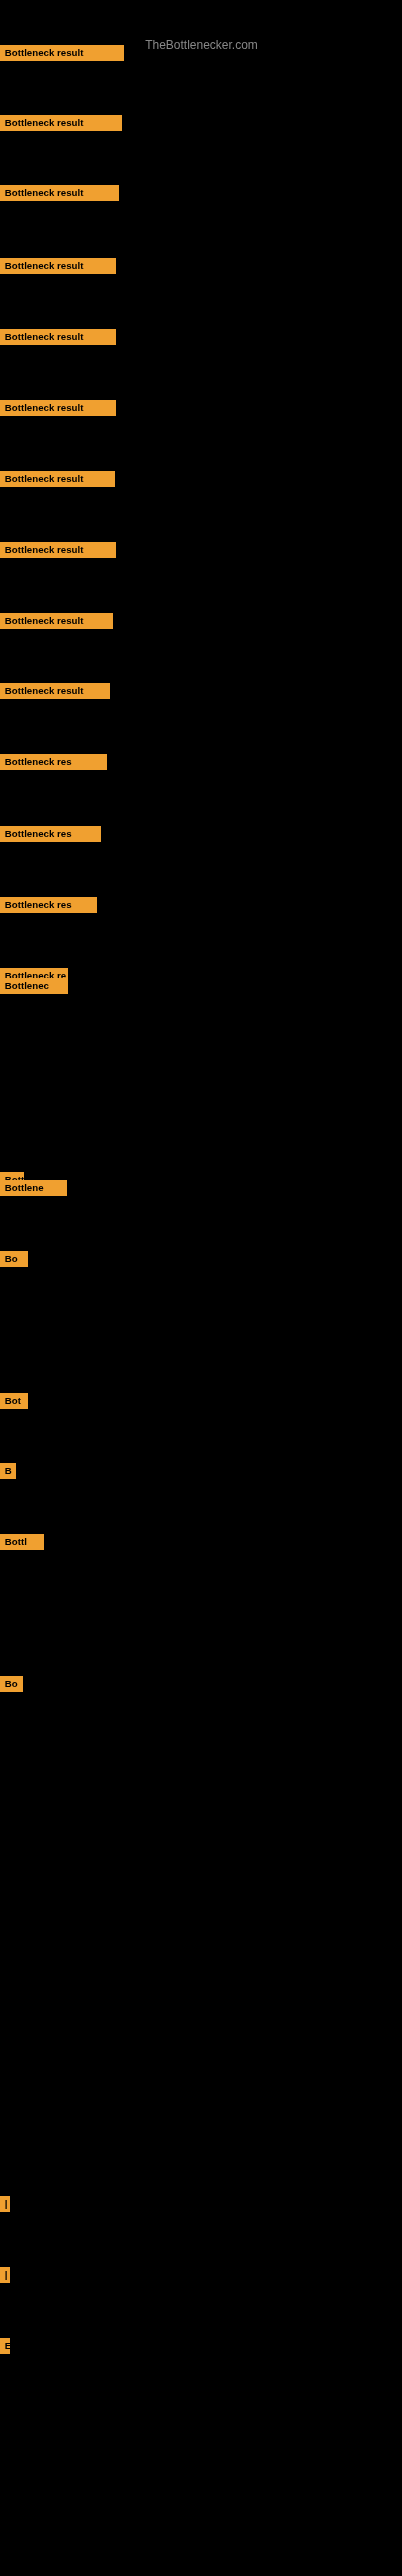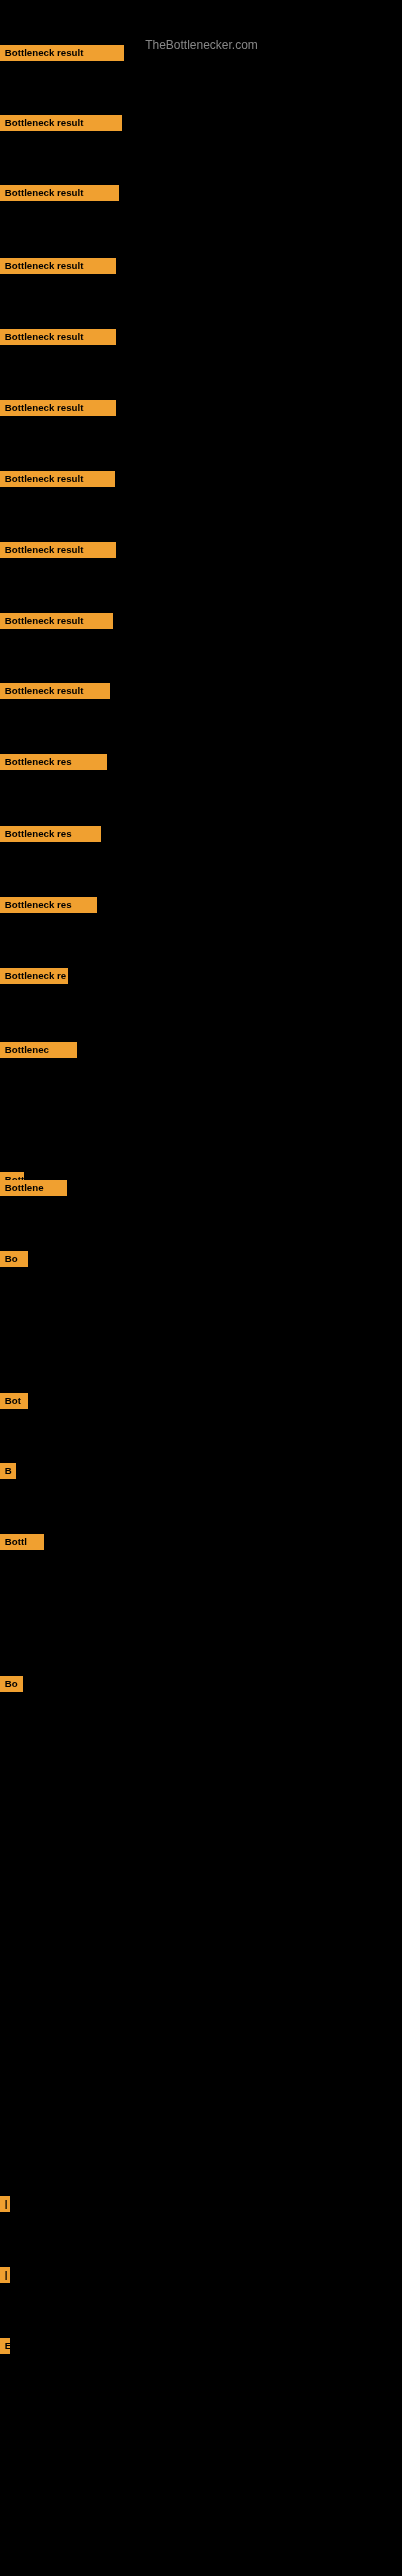--- a/index.html
+++ b/index.html
@@ -49,21 +49,21 @@
     <div class="bottleneck-badge" style="top: 329px; max-width: 116px; width: 116px;">Bottleneck result</div>
     <div class="bottleneck-badge" style="top: 400px; max-width: 116px; width: 116px;">Bottleneck result</div>
     <div class="bottleneck-badge" style="top: 471px; max-width: 115px; width: 115px;">Bottleneck result</div>
     <div class="bottleneck-badge" style="top: 542px; max-width: 116px; width: 116px;">Bottleneck result</div>
     <div class="bottleneck-badge" style="top: 613px; max-width: 113px; width: 113px;">Bottleneck result</div>
     <div class="bottleneck-badge" style="top: 683px; max-width: 110px; width: 110px;">Bottleneck result</div>
     <div class="bottleneck-badge" style="top: 754px; max-width: 107px; width: 107px;">Bottleneck res</div>
     <div class="bottleneck-badge" style="top: 826px; max-width: 101px; width: 101px;">Bottleneck res</div>
     <div class="bottleneck-badge" style="top: 897px; max-width: 97px; width: 97px;">Bottleneck res</div>
     <div class="bottleneck-badge" style="top: 968px; max-width: 91px; width: 68px;">Bottleneck re</div>
-    <div class="bottleneck-badge" style="top: 1042px; max-width: 77px; width: 77px;">Bottlenec</div>
+    <div class="bottleneck-badge" style="top: 978px; max-width: 77px; width: 68px;">Bottlenec</div>
     <div class="bottleneck-badge" style="top: 1172px; max-width: 44px; width: 24px; text-align: center;">Bottl</div>
     <div class="bottleneck-badge" style="top: 1180px; max-width: 67px; width: 90px;">Bottlene</div>
     <div class="bottleneck-badge" style="top: 1251px; max-width: 28px; width: 28px;">Bo</div>
     <div class="bottleneck-badge" style="top: 1393px; max-width: 28px; width: 28px;">Bot</div>
     <div class="bottleneck-badge" style="top: 1463px; max-width: 16px; width: 16px;">B</div>
     <div class="bottleneck-badge" style="top: 1534px; max-width: 44px; width: 44px;">Bottl</div>
     <div class="bottleneck-badge" style="top: 1676px; max-width: 22.5px; width: 22.5px;">Bo</div>
     <div class="bottleneck-badge" style="top: 2196px; max-width: 6.4px; width: 6.4px;">|</div>
     <div class="bottleneck-badge" style="top: 2267px; max-width: 6.4px; width: 6.4px;">|</div>
     <div class="bottleneck-badge" style="top: 2338px; max-width: 6.4px; width: 6.4px;">E</div>

